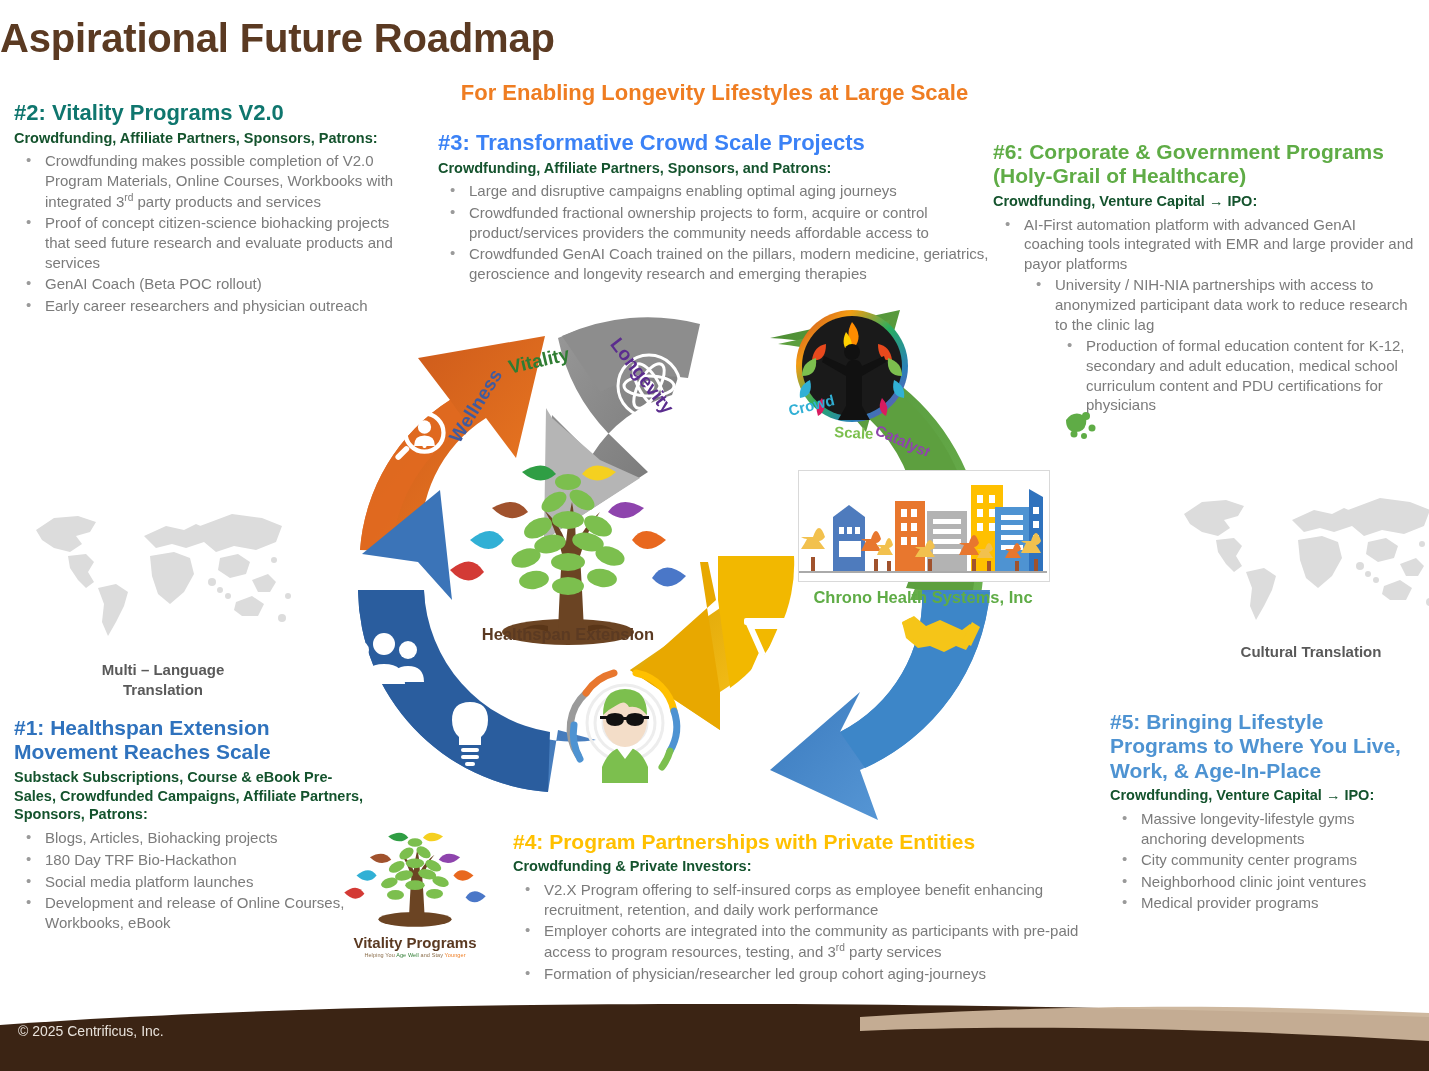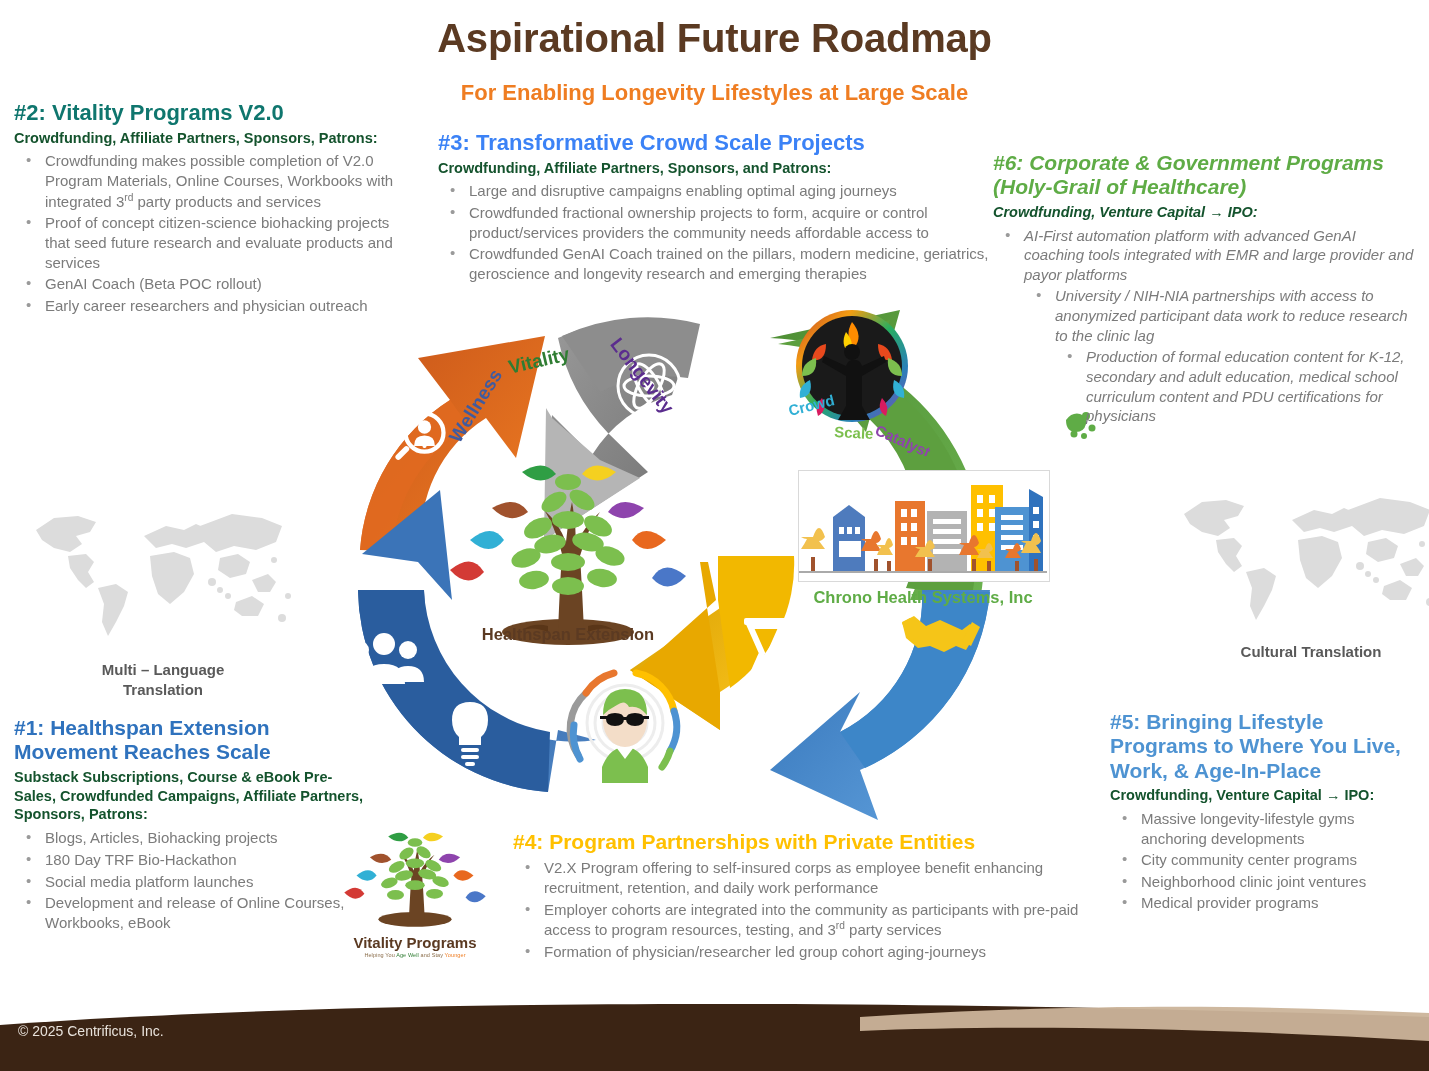--- a/index.html
+++ b/index.html
@@ -7,21 +7,21 @@
     width:1429px;height:1071px;position:relative;overflow:hidden;
     background:#ffffff;
     font-family:"Liberation Sans", sans-serif;
     color:#6e6e6e;
   }
   .stage{position:absolute;inset:0;}
   .abs{position:absolute;}
 
   
   #page-title{
-    top:16px;left:0;width:1429px;text-align:center;
+    top:16px;left:0;width:1429px;text-align:left;
     font-size:40px;font-weight:bold;color:#5b3a22;letter-spacing:-0.2px;
   }
   #page-subtitle{
     top:80px;left:0;width:1429px;text-align:center;
     font-size:22px;font-weight:bold;color:#ef7d22;
   }
 
   
   .sect-title{font-weight:bold;line-height:1.16;}
   .sect-sub{font-weight:bold;color:#14532d;font-size:14.5px;line-height:1.3;margin-top:3px;}
@@ -37,21 +37,21 @@
   ul.bullets li.lvl2:before{left:43px;}
   ul.bullets li.lvl3{padding-left:93px;}
   ul.bullets li.lvl3:before{left:74px;}
   sup{font-size:0.68em;vertical-align:super;}
 
   
   #sec2{top:100px;left:14px;width:382px;}
   #sec2 .sect-title{font-size:22px;color:#0f766e;}
   #sec3{top:130px;left:438px;width:556px;}
   #sec3 .sect-title{font-size:22px;color:#3b82f6;}
-  #sec6{top:151px;left:993px;width:424px;font-style:italic;}
+  #sec6{top:140px;left:993px;width:424px;}
   #sec6 .sect-title{font-size:21px;color:#5fac46;}
   #sec1{top:716px;left:14px;width:352px;}
   #sec1 .sect-title{font-size:21px;color:#2f72bd;}
   #sec4{top:822px;left:513px;width:580px;}
   #sec4 .sect-title{font-size:21px;color:#ffc000;margin-top:8px;}
   #sec5{top:710px;left:1110px;width:312px;}
   #sec5 .sect-title{font-size:21px;color:#4e93d2;}
 
   
   .mapbox{width:278px;height:150px;}
@@ -536,20 +536,21 @@
     <ul class="bullets">
       <li>Blogs, Articles, Biohacking projects</li>
       <li>180 Day TRF Bio-Hackathon</li>
       <li>Social media platform launches</li>
       <li>Development and release of Online Courses, Workbooks, eBook</li>
     </ul>
   </div>
 
   <div class="abs" id="sec4">
     <div class="sect-title">#4: Program Partnerships with Private Entities</div>
+    <div class="sect-sub">Crowdfunding &amp; Private Investors:</div>
     <ul class="bullets">
       <li>V2.X Program offering to self-insured corps as employee benefit enhancing recruitment, retention, and daily work performance</li>
       <li>Employer cohorts are integrated into the community as participants with pre-paid access to program resources, testing, and 3<sup>rd</sup> party services</li>
       <li>Formation of physician/researcher  led group cohort aging-journeys</li>
     </ul>
   </div>
 
   <div class="abs" id="sec5">
     <div class="sect-title">#5: Bringing Lifestyle Programs to Where You Live, Work, &amp; Age-In-Place</div>
     <div class="sect-sub">Crowdfunding, Venture Capital → IPO:</div>

